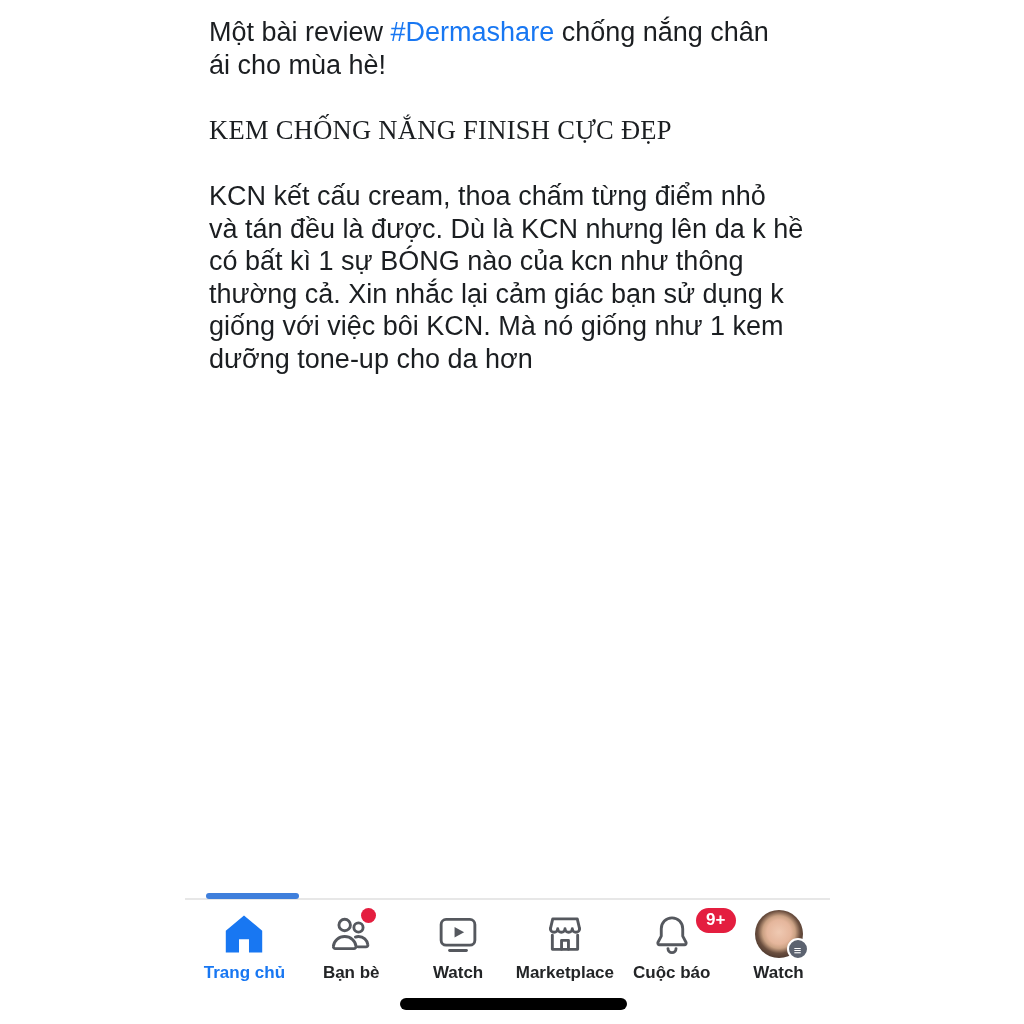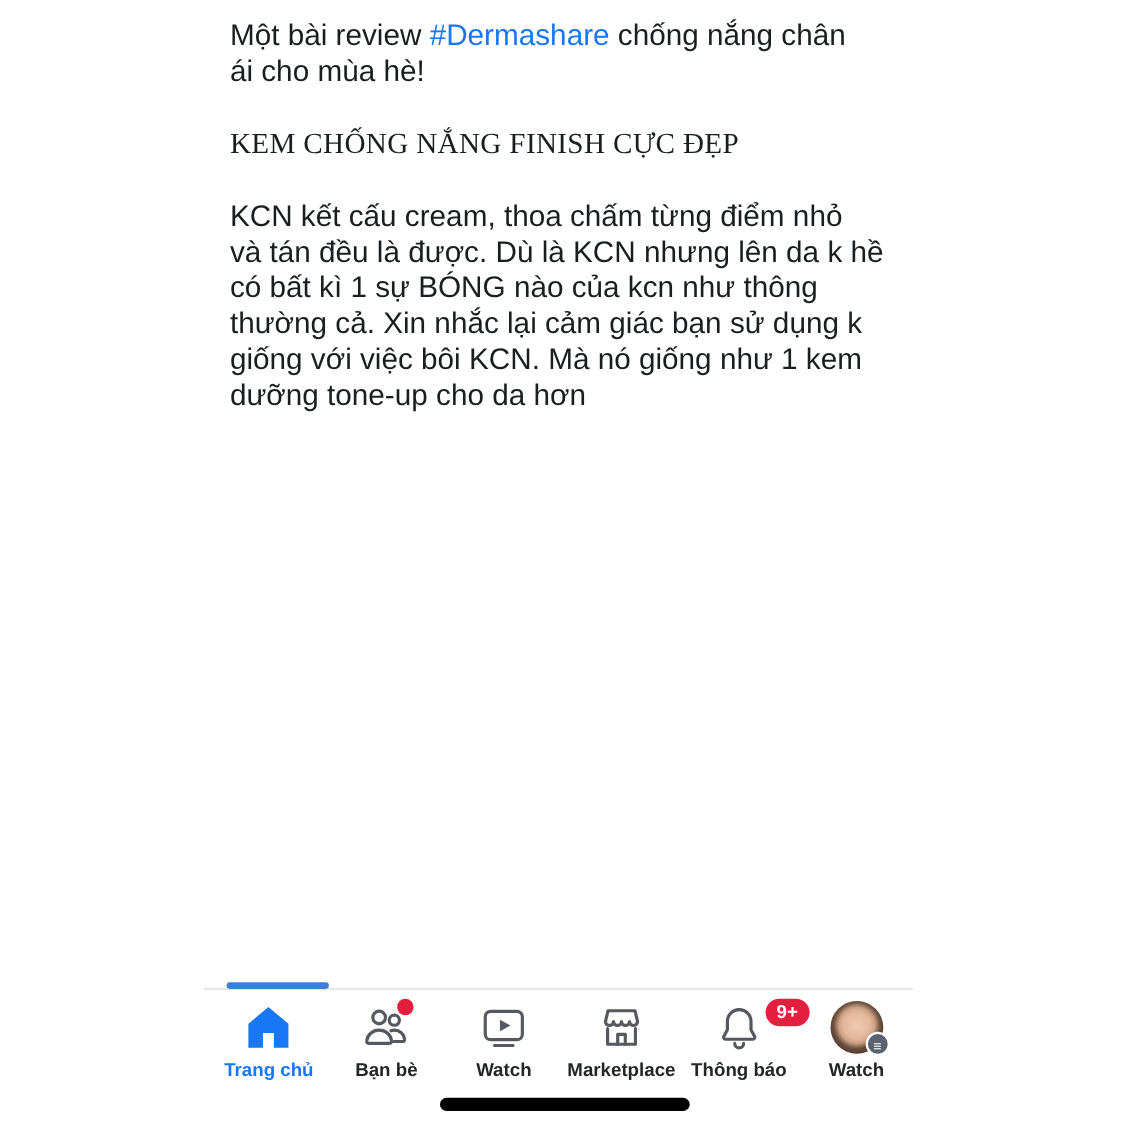--- a/index.html
+++ b/index.html
@@ -106,21 +106,21 @@
       </div>
 
       <div class="tab">
         <div class="ticon">
           <svg width="46" height="46" viewBox="0 0 24 24" fill="none" stroke="#55585e" stroke-width="1.5" stroke-linecap="round" stroke-linejoin="round">
             <path d="M12 3.6c-3.2 0-5.6 2.5-5.6 5.7v3.8l-1.7 3.2c-.3.6.1 1.3.8 1.3h13c.7 0 1.1-.7.8-1.3l-1.7-3.2V9.3c0-3.2-2.4-5.7-5.6-5.7z"></path>
             <path d="M9.9 19.6a2.1 2.1 0 0 0 4.2 0"></path>
           </svg>
         </div>
         <div class="count-badge">9+</div>
-        <div class="tlabel">Thông báo</div>
+        <div class="tlabel">Cuộc báo</div>
       </div>
 
       <div class="tab">
         <div class="ticon">
           <div class="avatar"></div>
         </div>
         <div class="menu-badge">≡</div>
         <div class="tlabel">Watch</div>
       </div>
 

